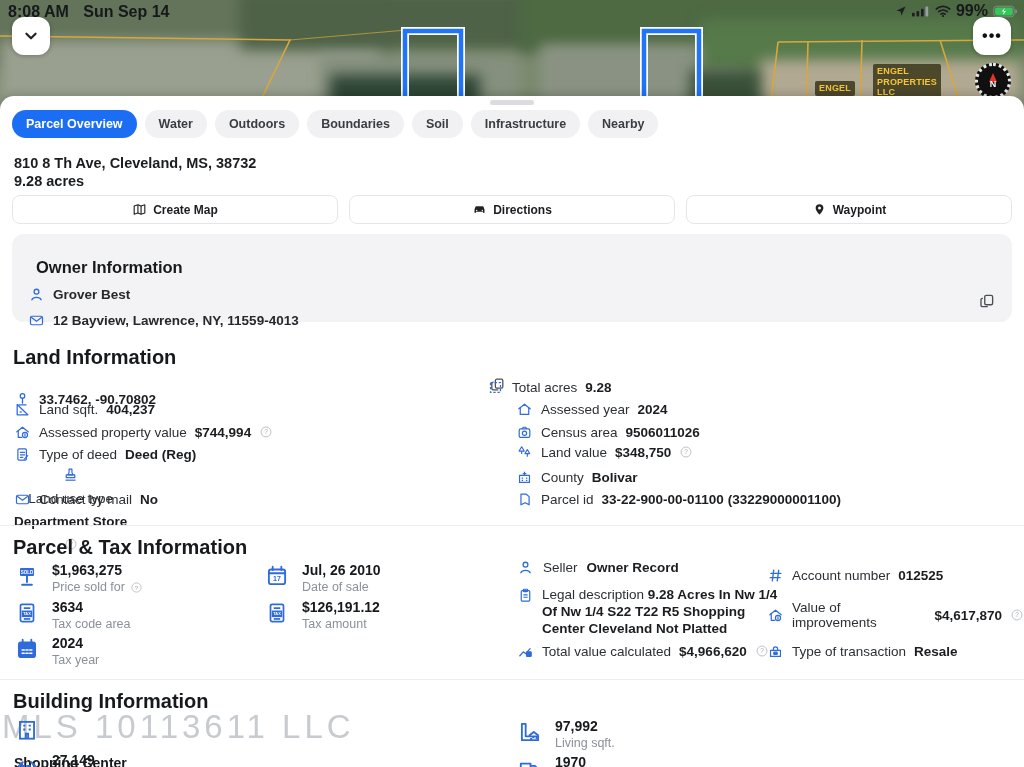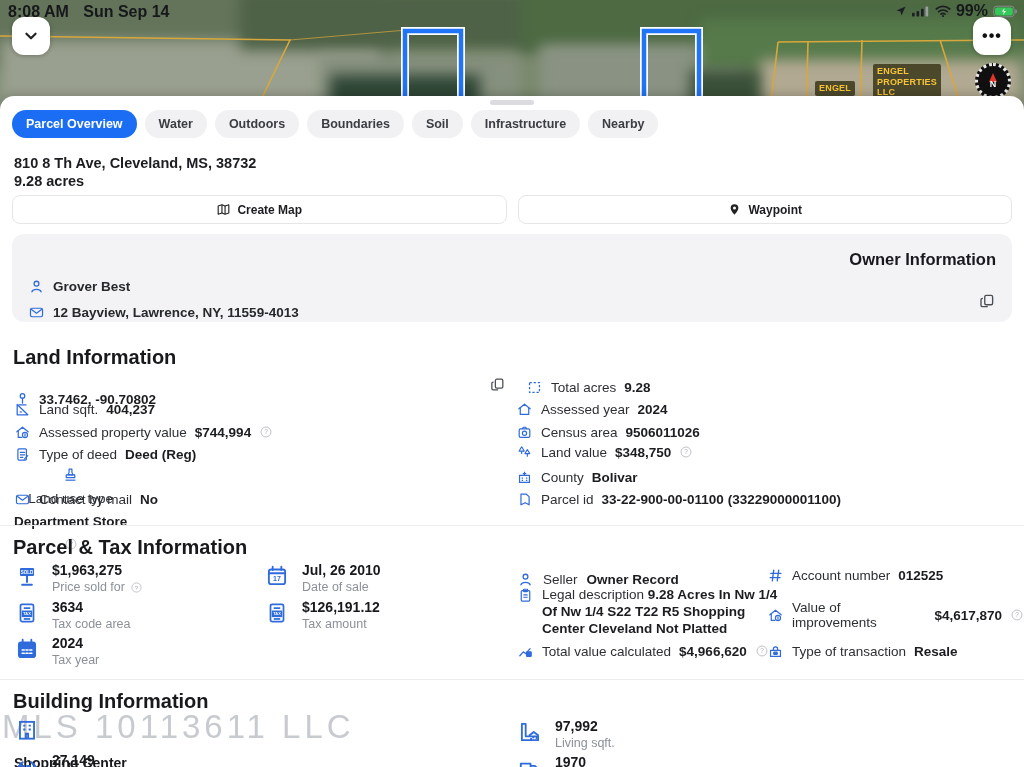--- a/index.html
+++ b/index.html
@@ -21,21 +21,21 @@
   .sheet{position:absolute;left:0;top:96px;width:1024px;height:671px;background:#fff;border-radius:14px 14px 0 0;box-shadow:0 -2px 10px rgba(0,0,0,.18);}
   .handle{position:absolute;left:490px;top:4px;width:44px;height:5px;border-radius:3px;background:#dcdce0;}
   .tabs{position:absolute;left:12px;top:14px;display:flex;gap:8px;}
   .tab{height:28px;padding:0 14px;border-radius:15px;background:#f1f1f3;color:#3a3d42;font-size:12.5px;font-weight:600;display:flex;align-items:center;white-space:nowrap;}
   .tab.active{background:#1b6ef3;color:#fff;}
   .addr1{position:absolute;left:14px;top:59px;font-size:14.5px;font-weight:700;color:#1b1d20;}
   .addr2{position:absolute;left:14px;top:77px;font-size:14.5px;font-weight:700;color:#1b1d20;}
   .actions{position:absolute;left:12px;top:99px;width:1000px;display:flex;gap:11px;}
   .abtn{flex:1;height:27px;border:1px solid #e6e6e9;border-radius:8px;background:#fff;display:flex;align-items:center;justify-content:center;gap:6px;font-size:12px;font-weight:600;color:#1b1d20;}
   .card{position:absolute;left:12px;top:138px;width:968px;height:56px;background:#f3f3f5;border-radius:12px;padding:16px;}
-  .card h2{margin:0;font-size:16.5px;font-weight:700;color:#17191c;text-align:right;}
+  .card h2{margin:8px;font-size:16.5px;font-weight:700;color:#17191c;}
   .orow{display:flex;align-items:center;gap:8px;margin-top:9px;font-size:13.5px;font-weight:600;color:#26282c;}
   .copybtn{position:absolute;}
   .h3{position:absolute;left:13px;font-size:20px;font-weight:700;color:#17191c;}
   .lrow{position:absolute;height:22px;display:flex;align-items:center;gap:8px;font-size:13.5px;color:#2c2f34;}
   .lrow .val{font-weight:700;color:#1b1d20;}
   .lrow .lbl:empty{display:none;}
   .srow{position:absolute;display:flex;gap:12px;}
   .srow .sval{font-size:14px;font-weight:700;color:#17191c;}
   .srow .slbl{font-size:12.5px;color:#8b909a;margin-top:2px;display:flex;align-items:center;gap:5px;}
   .srow .slbl:empty{display:none;}
@@ -353,20 +353,26 @@
 
     <div class="actions">
       <div class="abtn">
         <svg class="ic" style="width:15px;height:15px;flex-basis:15px;">
             <use href="#i-map"></use>
           </svg>
         <span>Create Map</span>
       </div>
       <div class="abtn">
         <svg class="ic" style="width:15px;height:15px;flex-basis:15px;">
+            <use href="#i-car"></use>
+          </svg>
+        <span>Directions</span>
+      </div>
+      <div class="abtn">
+        <svg class="ic" style="width:15px;height:15px;flex-basis:15px;">
             <use href="#i-waypoint"></use>
           </svg>
         <span>Waypoint</span>
       </div>
     </div>
 
     <div class="card">
       <h2>Owner Information</h2>
       <div class="orow">
         <svg class="ic">
@@ -431,21 +437,21 @@
         </svg>
     </div>
     <div class="lrow" style="left:14px;top:392px;">
       <svg class="ic">
           <use href="#i-mail"></use>
         </svg>
       <span class="lbl">Contact by mail</span>
         <span class="val">No</span>
     </div>
 
-    <div class="lrow" style="left:526px;top:280px;">
+    <div class="lrow" style="left:487px;top:280px;">
       <svg class="ic">
           <use href="#i-square-dash"></use>
         </svg>
       <span class="lbl">Total acres</span>
         <span class="val">9.28</span>
     </div>
     <div class="lrow" style="left:516px;top:302px;">
       <svg class="ic">
           <use href="#i-home"></use>
         </svg>
@@ -533,21 +539,21 @@
     <div class="srow" style="left:264px;top:503px;">
       <svg class="icb">
           <use href="#i-tax"></use>
         </svg>
       <div>
           <div class="sval">$126,191.12</div>
           <div class="slbl">Tax amount</div>
         </div>
     </div>
 
-    <div class="lrow" style="left:517px;top:472px;gap:9px;">
+    <div class="lrow" style="left:517px;top:460px;gap:9px;">
       <svg class="ic">
           <use href="#i-person"></use>
         </svg>
       <span class="lbl">Seller</span>
         <span class="val">Owner Record</span>
     </div>
     <div class="lrow" style="left:517px;top:490px;height:auto;align-items:flex-start;">
       <svg class="ic" style="margin-top:1px;">
           <use href="#i-clip"></use>
         </svg>

